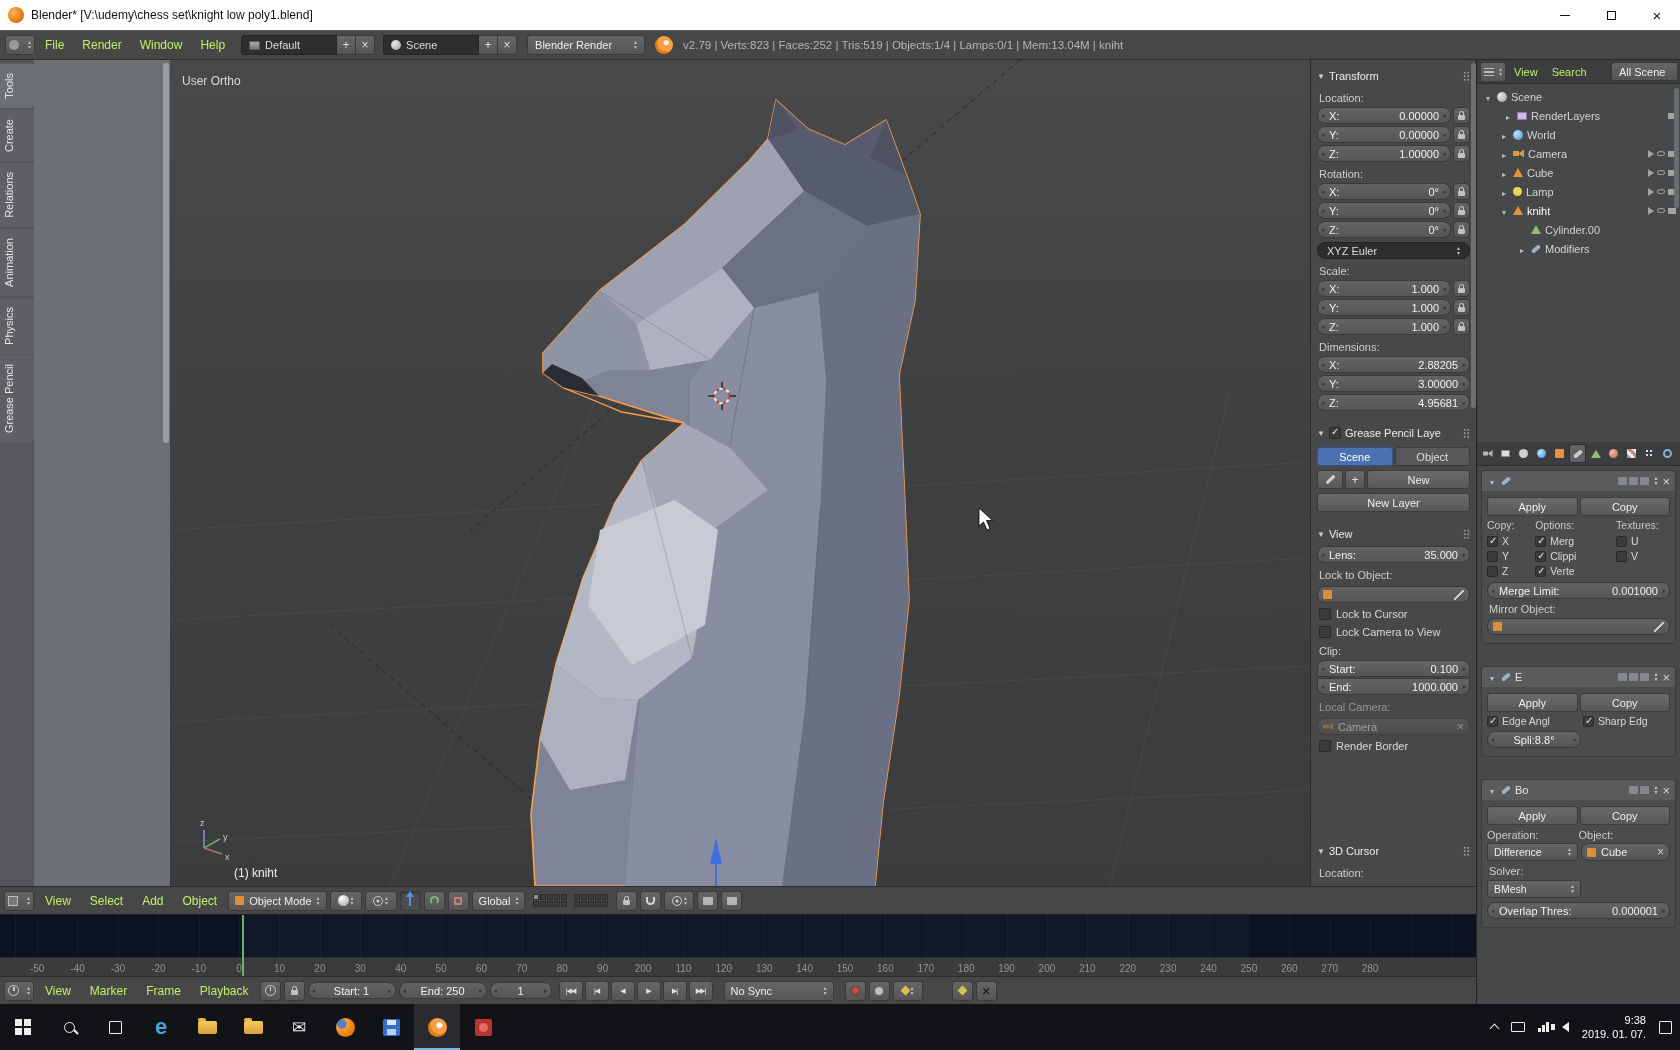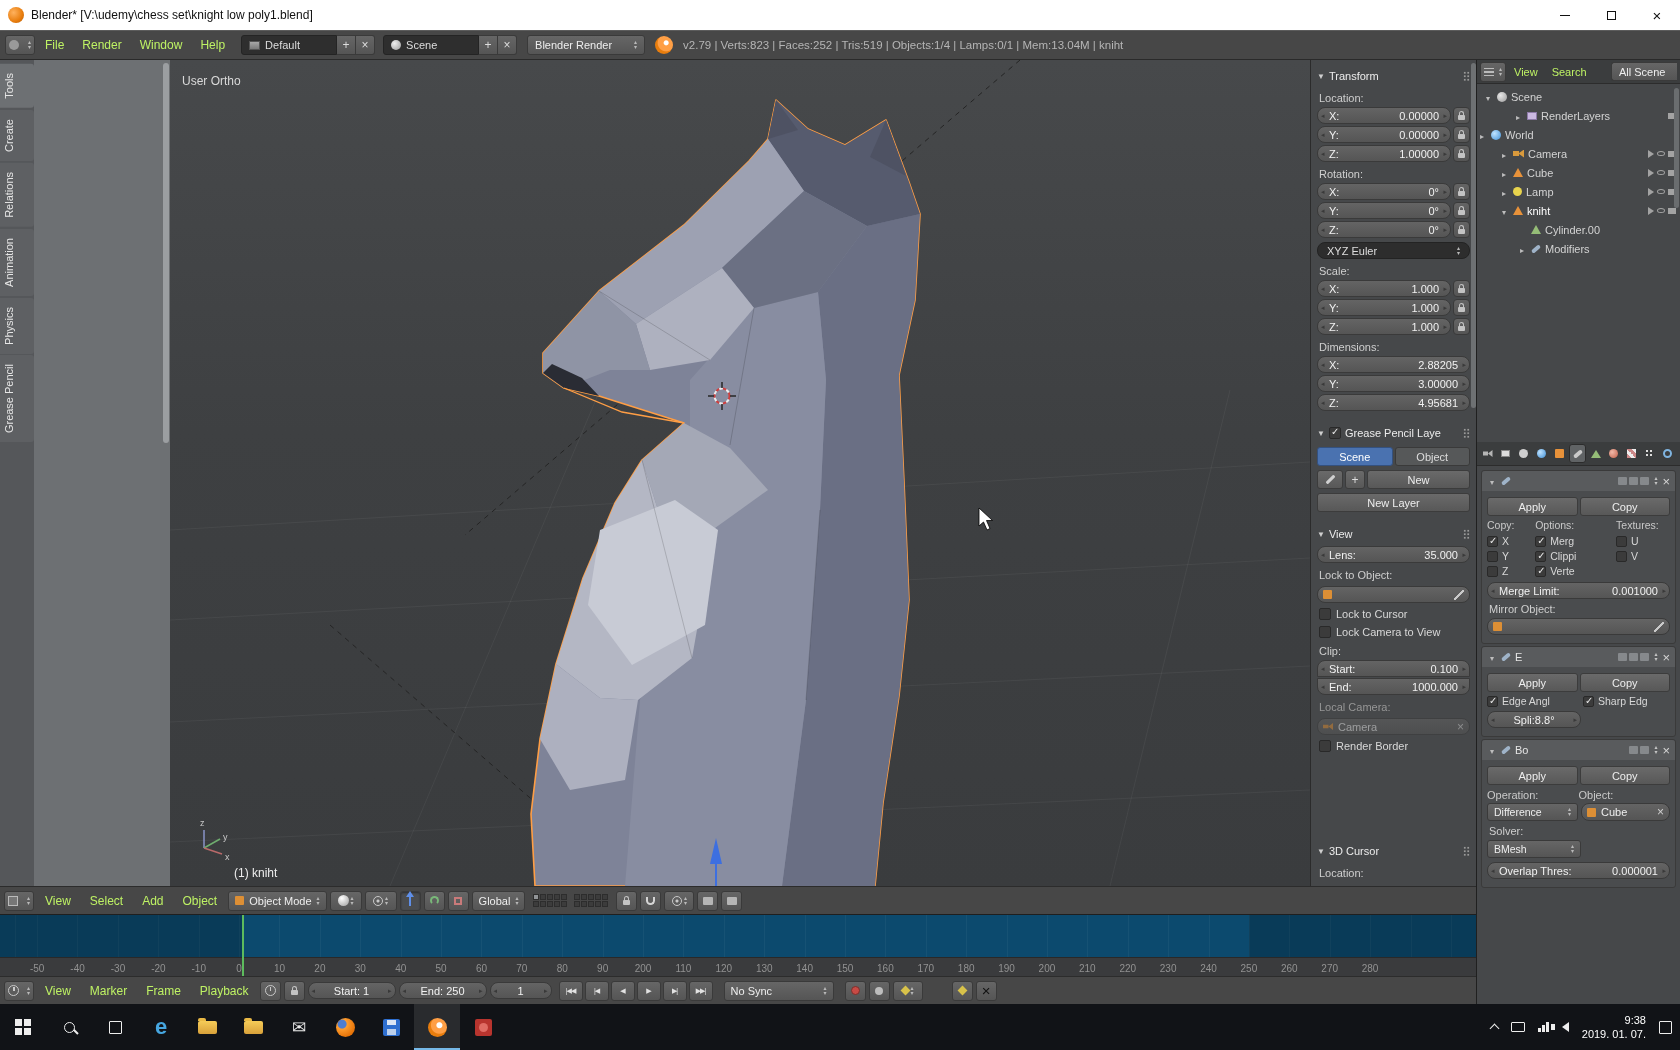--- a/index.html
+++ b/index.html
@@ -140,21 +140,21 @@
 .p-scene{width:9px;height:9px;border-radius:50%;background:#cfcfcf}
 .p-world{width:9px;height:9px;border-radius:50%;background:radial-gradient(circle at 35% 35%,#bfe3ff,#3f8fd6)}
 .p-obj{width:9px;height:9px;background:#e8923a;border-radius:1px}
 .p-wrench{width:10px;height:4px;background:#c9c9c9;border-radius:2px;transform:rotate(-40deg)}
 .p-data{width:0;height:0;border-left:5px solid transparent;border-right:5px solid transparent;border-bottom:8px solid #95bd77}
 .p-mat{width:9px;height:9px;border-radius:50%;background:radial-gradient(circle at 35% 35%,#f0b9a9,#c2604a)}
 .p-tex{width:9px;height:9px;background:linear-gradient(45deg,#c88 25%,#eee 25% 50%,#c88 50% 75%,#eee 75%)}
 .p-part{width:9px;height:9px;background-image:radial-gradient(#ddd 30%,transparent 35%);background-size:4px 4px}
 .p-phys{width:9px;height:9px;border-radius:50%;border:2px solid #7fb4e0}
 .pbody{flex:1;padding:4px;overflow:hidden}
-.mod{background:#4a4c4e;border:1px solid #3a3a3a;border-radius:3px;margin-bottom:2px}
+.mod{background:#4a4c4e;border:1px solid #3a3a3a;border-radius:3px;margin-bottom:22px}
 .modhdr{height:20px;background:#595b5d;border-radius:3px 3px 0 0;display:flex;align-items:center;gap:4px;padding:0 5px;color:#e5e5e5}
 .modname{font-size:11px}
 .modtoggles{display:flex;gap:2px;margin-left:auto}
 .mt{width:9px;height:8px;background:#86898c;border-radius:1px}
 .updn{display:flex;flex-direction:column;margin:0 1px}
 .updn::before{content:"▴";font-size:6px;line-height:5px;color:#c5c5c5}
 .updn::after{content:"▾";font-size:6px;line-height:5px;color:#c5c5c5}
 .modhdr .xglyph::before{color:#d5d5d5;font-size:13px}
 .modbody{padding:4px 5px 6px}
 .cols3{display:flex;margin:3px 0 2px}
@@ -183,21 +183,21 @@
 .i-rot{width:9px;height:9px;border:2px solid #79b879;border-radius:50%;border-bottom-color:transparent}
 .i-scl{width:8px;height:8px;border:2px solid #c97a7a}
 .layers{display:flex;gap:7px;margin:0 5px}
 .lgrp{display:grid;grid-template-columns:repeat(5,6px);grid-auto-rows:6px;gap:1px}
 .lc{background:#3c3c3c;border:1px solid #2d2d2d}
 .lc.on{background:#919497}
 .i-magnet{width:9px;height:8px;border:2px solid #d5d5d5;border-top:none;border-radius:0 0 5px 5px}
 .i-rb{width:10px;height:8px;background:#b5b5b5;border-radius:1px}
 
 
-.ruler{position:relative;height:62px;background:#0c4a6e;border-top:1px solid #1f1f1f;overflow:hidden;flex:none}
+.ruler{position:relative;height:62px;background:#0f172a;border-top:1px solid #1f1f1f;overflow:hidden;flex:none}
 .ruler::before{content:"";position:absolute;inset:0;background:repeating-linear-gradient(90deg,rgba(255,255,255,0.045) 0 1px,transparent 1px 40.4px);background-position:37px 0}
 .rulerstrip{position:absolute;left:0;right:0;bottom:0;height:19px;background:#3a3b3d;border-top:1px solid #292929}
 .rlabels{position:absolute;left:17px;bottom:2px;display:flex;width:1374px}
 .rl{width:40.4px;flex:none;text-align:center;font-size:10px;color:#929292}
 .dimL{position:absolute;left:0;top:0;bottom:0;width:243px;background:rgba(0,0,0,0.20)}
 .dimR{position:absolute;left:1249px;right:0;top:0;bottom:0;background:rgba(0,0,0,0.20)}
 .playhead{position:absolute;left:242px;top:0;bottom:0;width:2px;background:#5dbb5d}
 .thead{height:28px;background:#474747;border-top:1px solid #2c2c2c;display:flex;align-items:center;padding:0 4px;gap:3px;flex:none}
 .i-clock{width:11px;height:11px;border-radius:50%;border:1.5px solid #c9c9c9;position:relative}
 .i-clock::before{content:"";position:absolute;left:4px;top:1px;width:1.5px;height:4px;background:#c9c9c9}
@@ -767,29 +767,29 @@
           <div class="dd allscene">
               <span>All Scene</span>
             </div>
         </div>
         <div class="tree">
           <div class="trow" style="padding-left:6px">
               <span class="exp open"></span>
               <div class="i-sceneball"></div>
               <span>Scene</span>
             </div>
-          <div class="trow" style="padding-left:36px">
+          <div class="trow" style="padding-left:26px">
               <span class="exp"></span>
               <div class="i-rl"></div>
               <span>RenderLayers</span>
               <div class="ri">
                 <div class="ri-c"></div>
               </div>
             </div>
-          <div class="trow" style="">
+          <div class="trow" style="padding-left:22px">
               <span class="exp"></span>
               <div class="i-world"></div>
               <span>World</span>
             </div>
           <div class="trow" style="padding-left:22px">
               <span class="exp"></span>
               <div class="i-camera"></div>
               <span>Camera</span>
               <div class="ri">
                 <div class="ri-a"></div>

